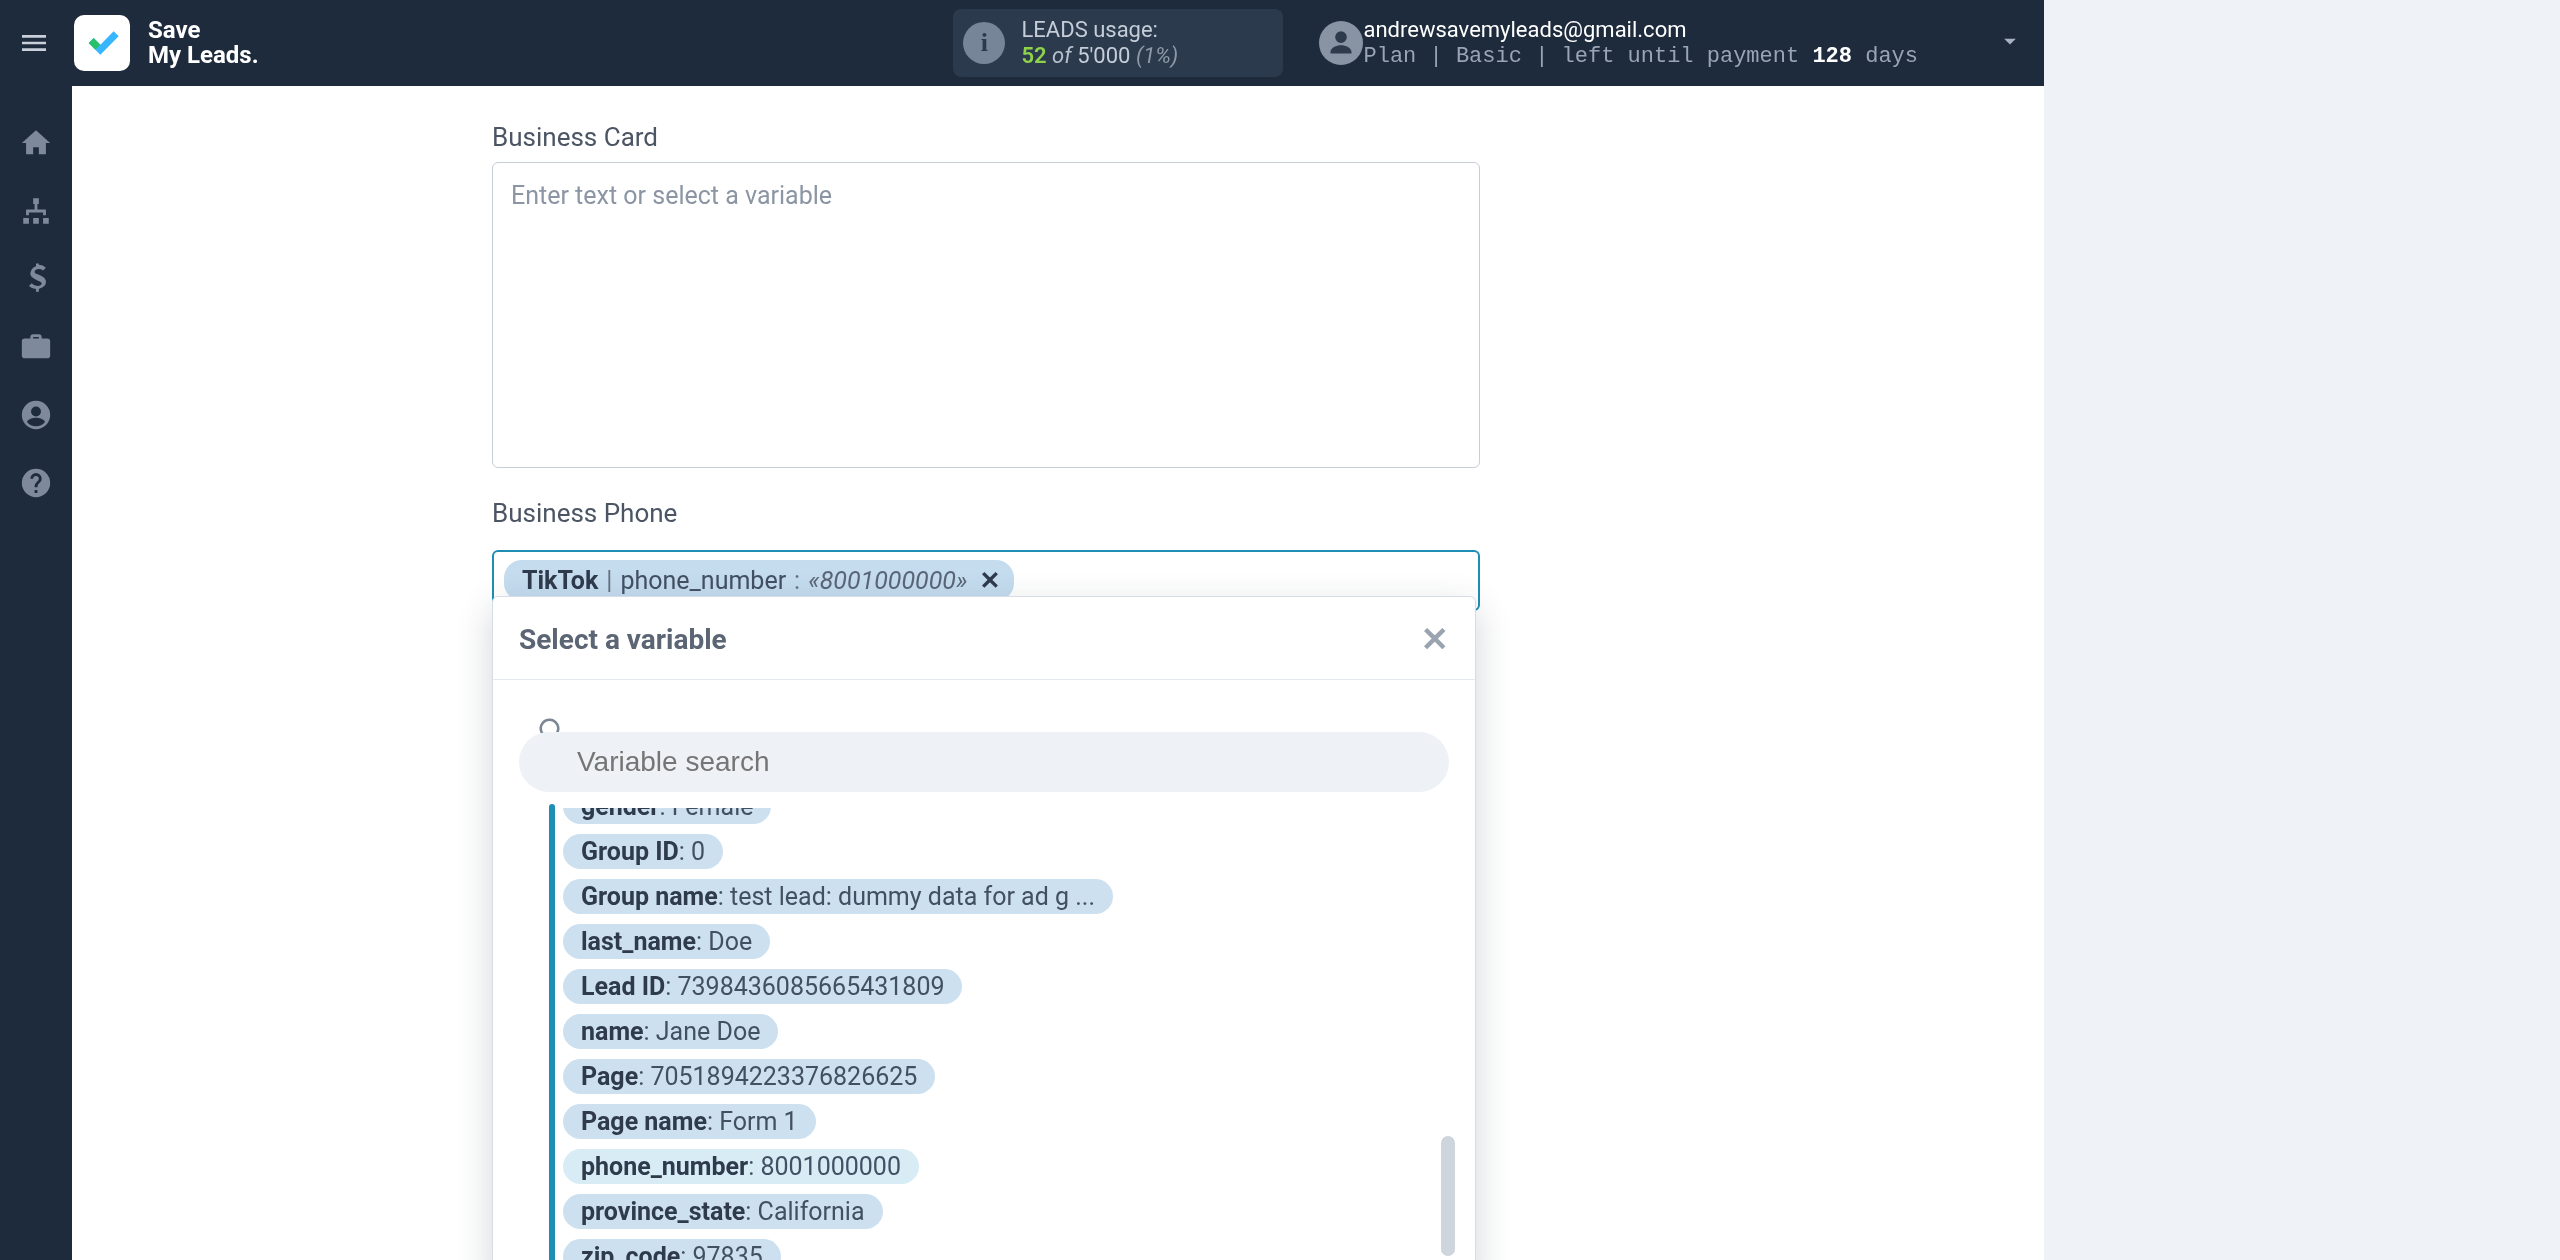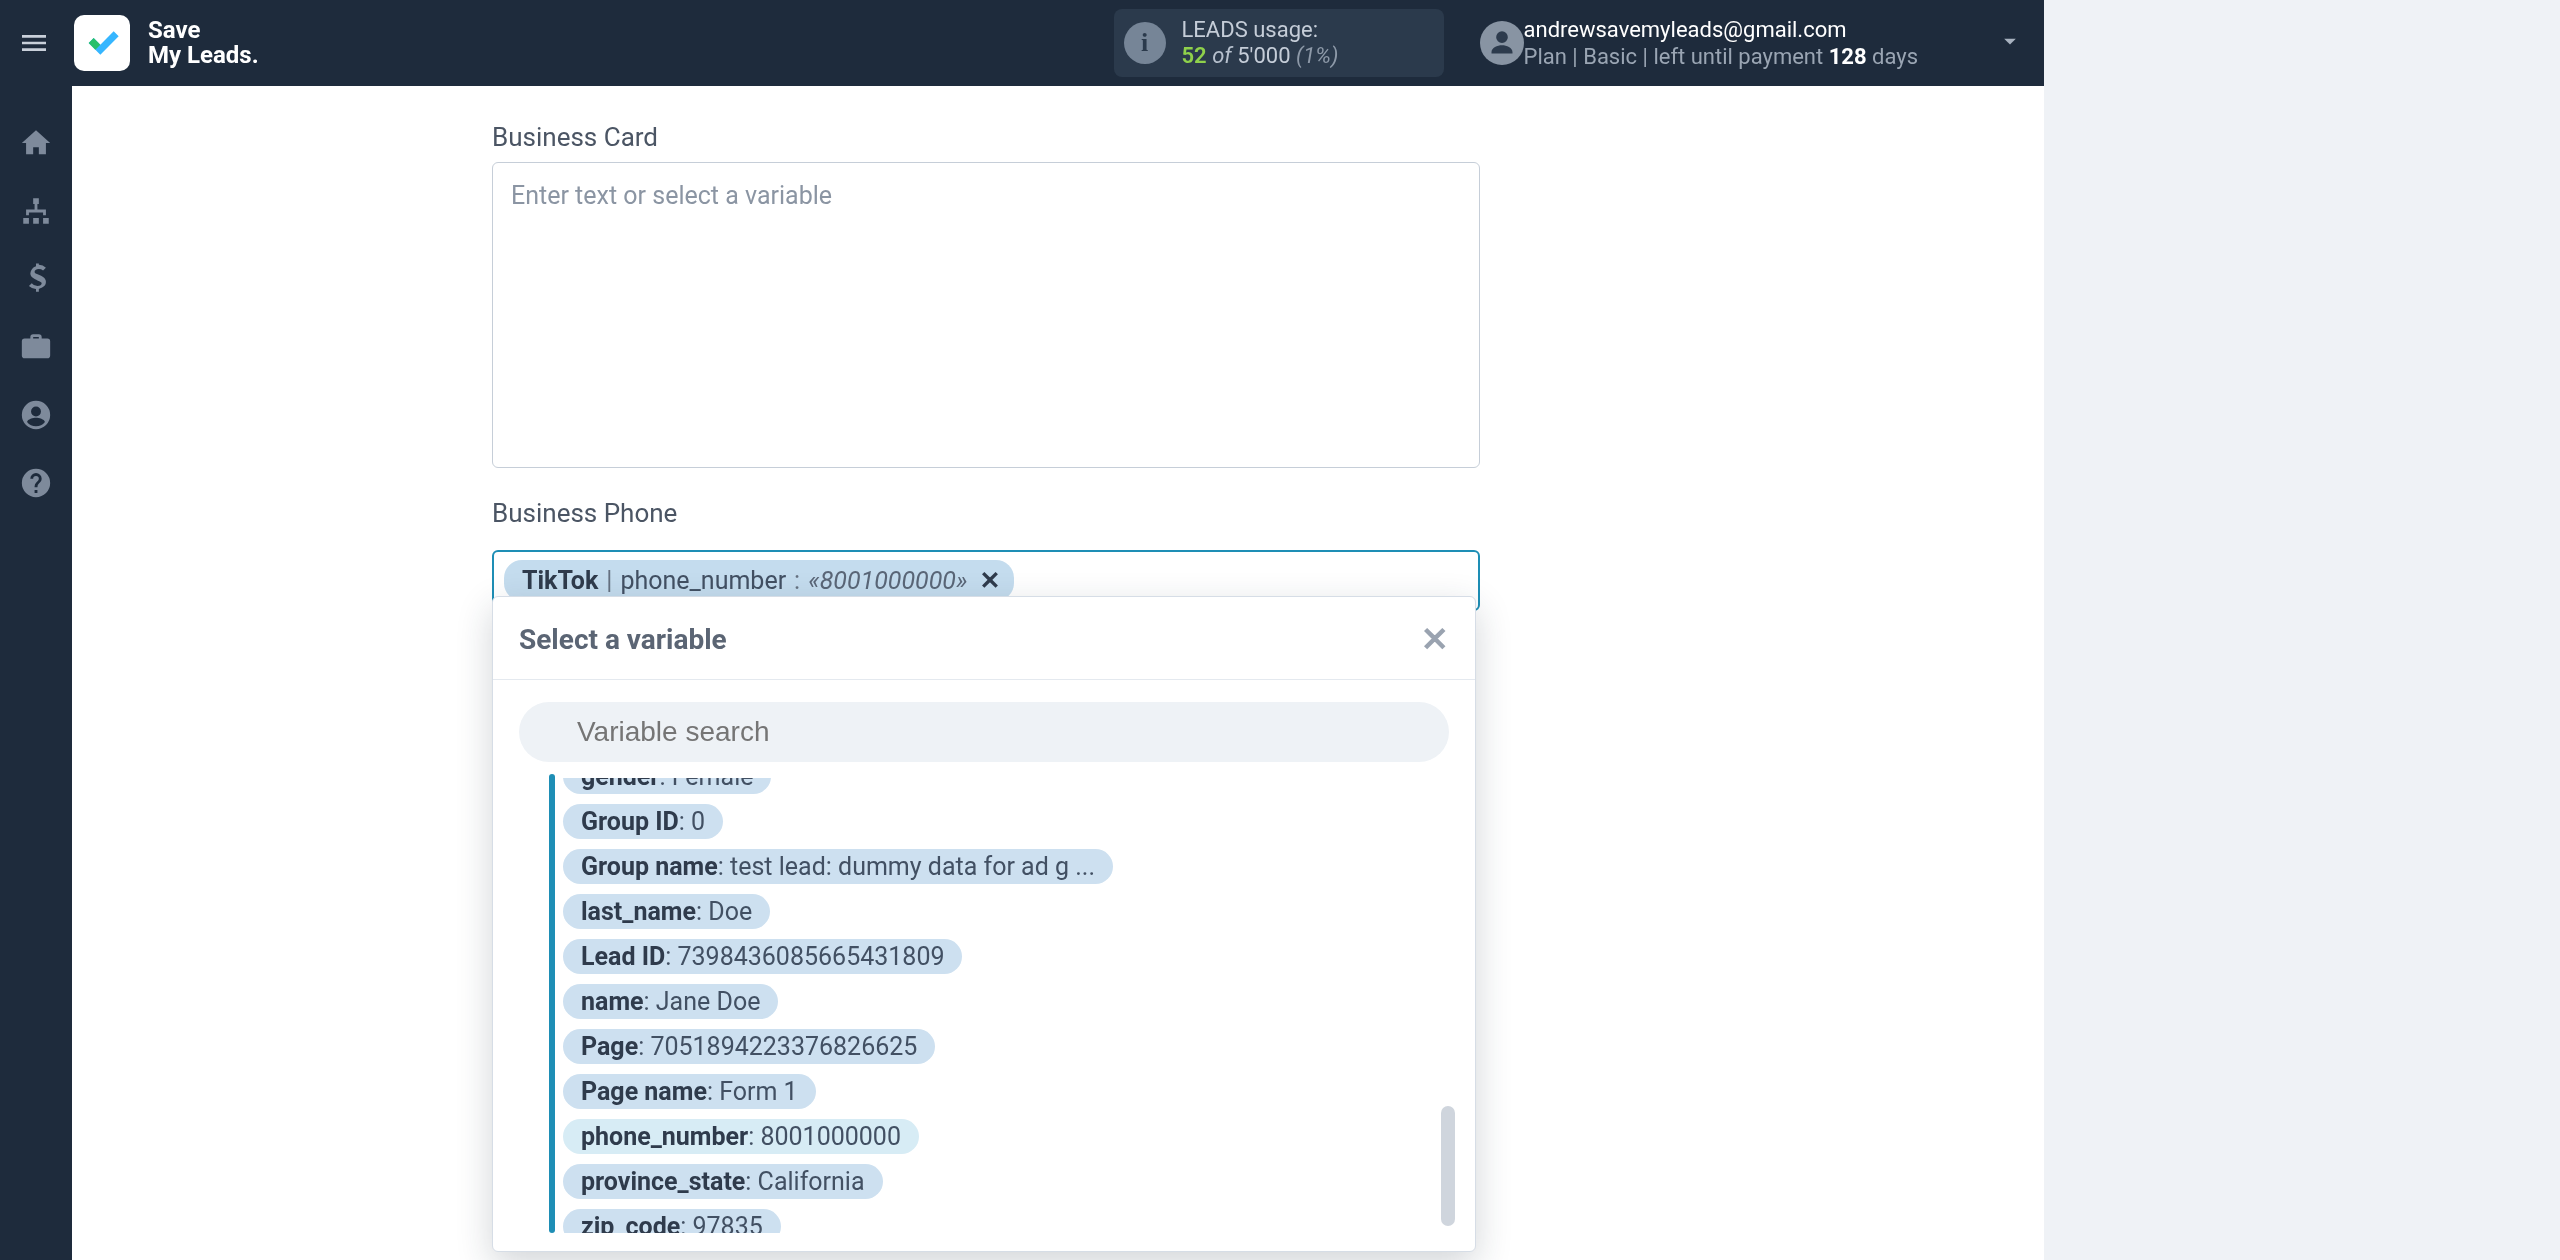--- a/index.html
+++ b/index.html
@@ -61,21 +61,21 @@
   .usage-text .pct { color: #8d99a8; font-style: italic; }
 
   .account-box { display: flex; align-items: center; gap: 0; margin-left: 18px; }
   .avatar-icon {
     width: 44px; height: 44px; background: #8894a3;
     border-radius: 50%; display:flex; align-items:center; justify-content:center;
   }
   .avatar-icon svg { width: 28px; height: 28px; fill: #2d3b4d; }
   .account-text { font-size: 22px; line-height: 1.25; }
   .account-email { color: #fff; }
-  .account-plan { color: #9aa5b3; }
+  .account-plan { color: #9aa5b3; font-family: Liberation Mono, monospace; }
   .account-plan .days { color: #fff; font-weight: 700; }
   .topbar-caret {
     margin-left: auto;
     padding-left: 60px;
     color: #a8b2c0;
     cursor: pointer;
   }
   .topbar-caret svg { width: 28px; height: 28px; }
 
   
@@ -187,20 +187,21 @@
   .var-search-wrap { padding: 22px 26px 12px; }
   .var-search {
     width: 100%;
     background: #eef2f6;
     border-radius: 32px;
     padding: 14px 22px 14px 58px;
     font-size: 28px;
     color: #000000;
     border: none;
     position: relative;
+    margin-top: 30px;
   }
   .var-search-rel { position: relative; }
   .var-search-icon {
     position: absolute; left: 44px; top: 36px;
     color: #7c8694;
   }
   .var-search-icon svg { width: 30px; height: 30px; fill: currentColor; }
 
   .var-list-outer {
     padding: 4px 18px 18px 36px;

